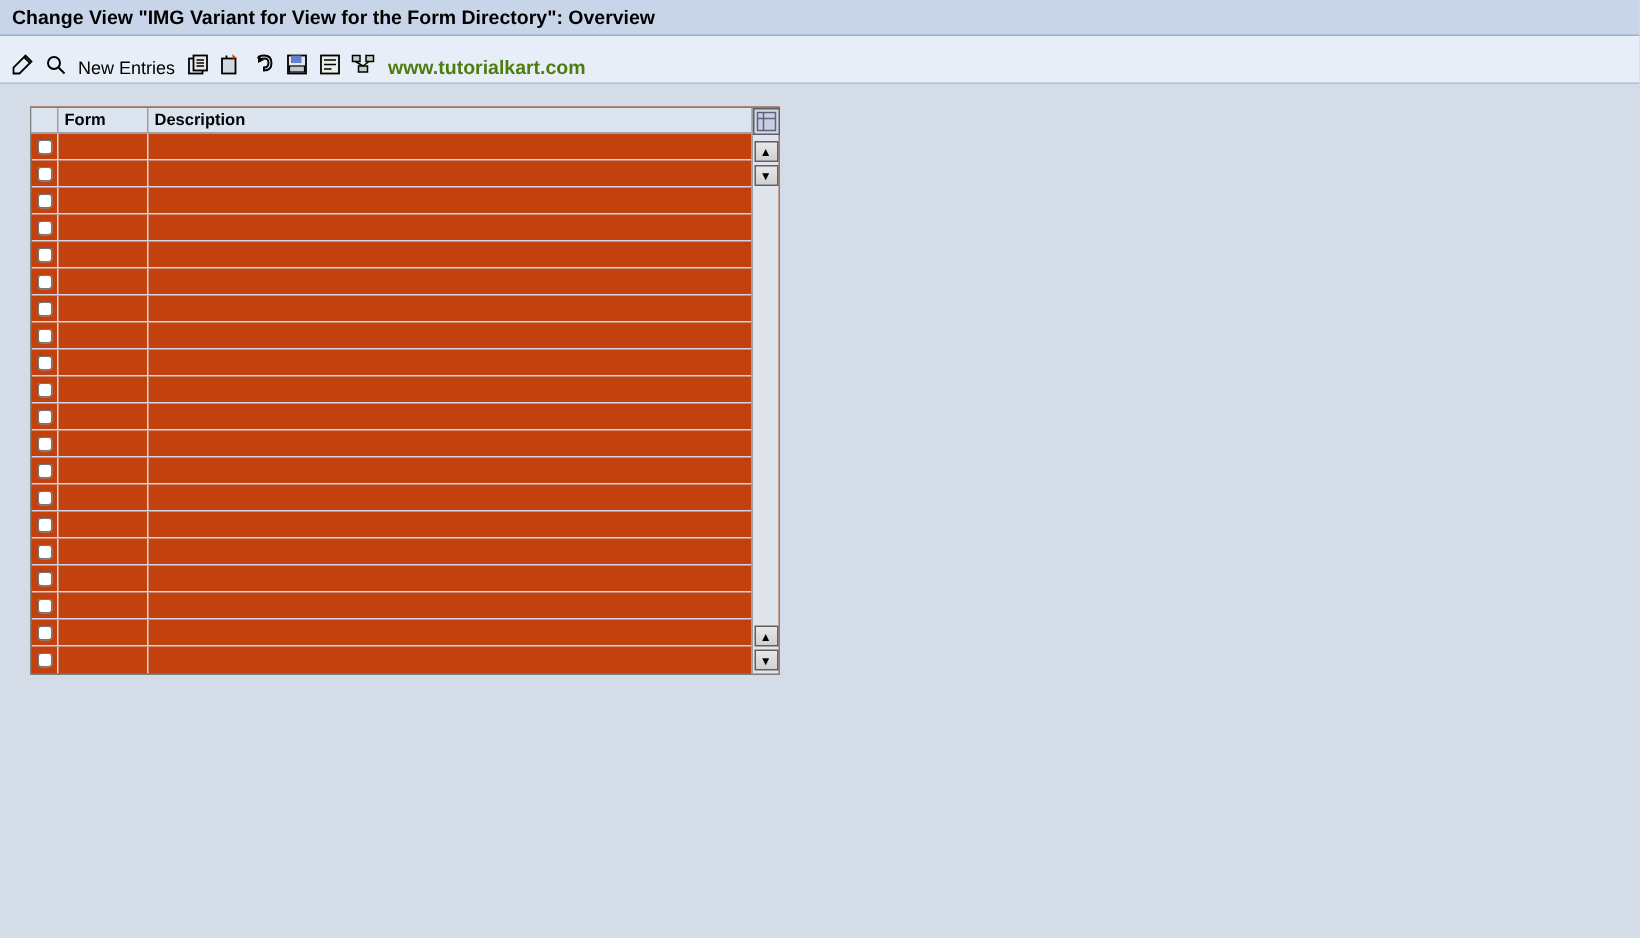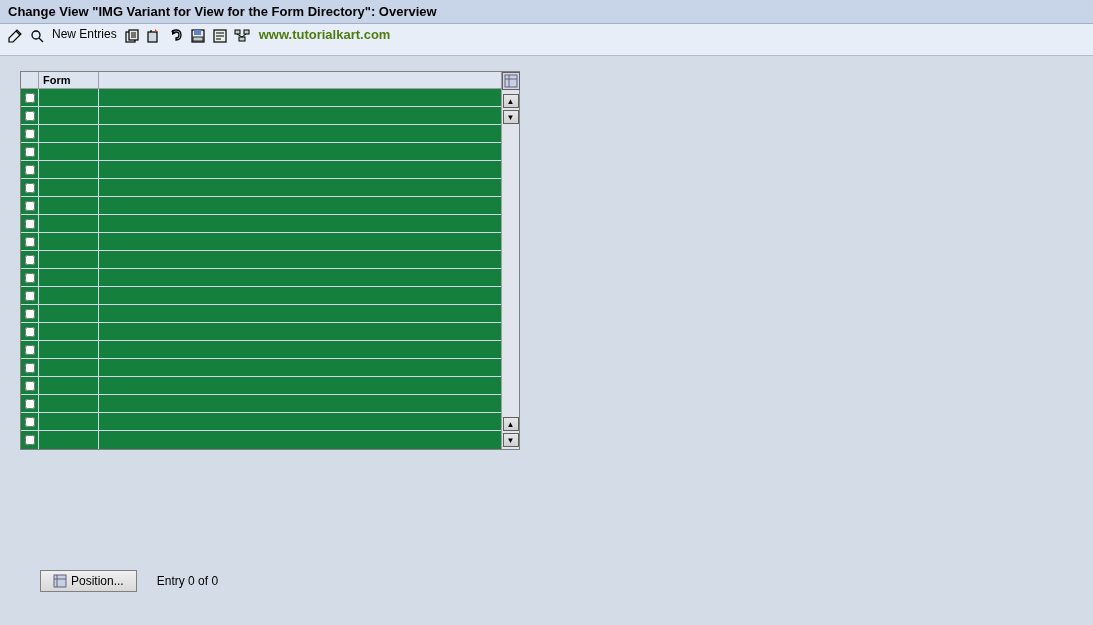--- a/index.html
+++ b/index.html
@@ -22,21 +22,21 @@
       font-weight: bold;
       color: #000;
     }
 
     
     .toolbar {
       background-color: #e8eef8;
       border-bottom: 1px solid #b0bcd0;
       padding: 3px 6px;
       display: flex;
-      align-items: flex-start;
+      align-items: flex-end;
       gap: 4px;
       height: 32px;
     }
 
     .toolbar-icon {
       width: 18px;
       height: 18px;
       display: inline-flex;
       align-items: center;
       justify-content: center;
@@ -142,21 +142,21 @@
       flex: 1;
       padding: 1px 4px;
       font-size: 11px;
     }
 
     
     .table-wrapper {
       display: flex;
       width: 500px;
       border: 1px solid #808080;
-      background: #15803d;
+      background: #c2410c;
       max-height: 430px;
       justify-content: center;
     }
 
     .table-inner {
       flex: 1;
       display: flex;
       flex-direction: column;
     }
 
@@ -344,20 +344,23 @@
 
 <div class="main-content">
 
   <div class="table-wrapper">
     <div class="table-inner">
 
       <div class="table-header-row">
         <div class="col-checkbox"></div>
         <div class="col-form">
           <span>Form</span>
+        </div>
+        <div class="col-description">
+          <span>Description</span>
         </div>
       </div>
 
       <div class="table-body">
 
         <div class="table-row">
           <div class="row-checkbox">
               <input type="checkbox" style="">
             </div>
           <div class="row-form"></div>
@@ -538,24 +541,13 @@
         <span>▲</span>
       </div>
       <div class="scroll-bottom-down">
         <span>▼</span>
       </div>
     </div>
   </div>
 
   <div style="flex:1"></div>
 
-  <div class="bottom-bar">
-    <button class="position-btn">
-      <svg width="14" height="14" viewBox="0 0 14 14">
-        <rect x="1" y="1" width="12" height="12" fill="#c8d0e0" stroke="#606080" stroke-width="1"></rect>
-        <line x1="4" y1="1" x2="4" y2="13" stroke="#606080" stroke-width="1"></line>
-        <line x1="1" y1="5" x2="13" y2="5" stroke="#606080" stroke-width="1"></line>
-      </svg>
-      <span>Position...</span>
-    </button>
-    <span class="entry-count">Entry 0 of 0</span>
-  </div>
 </div>
 
 </body></html>

